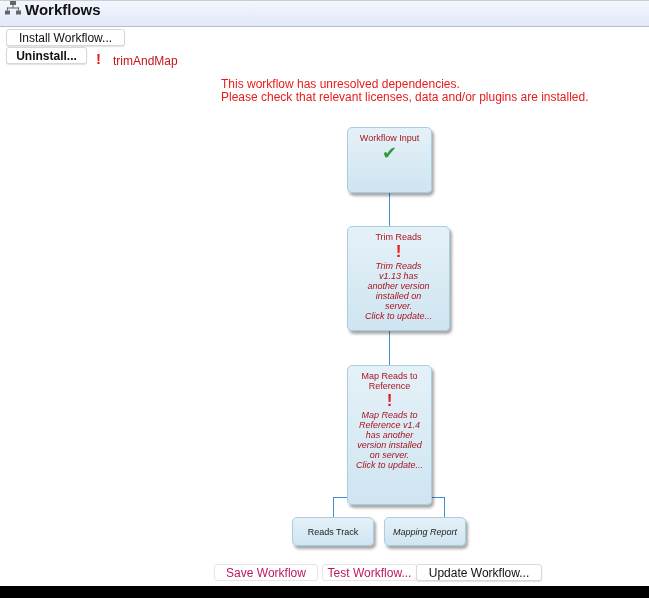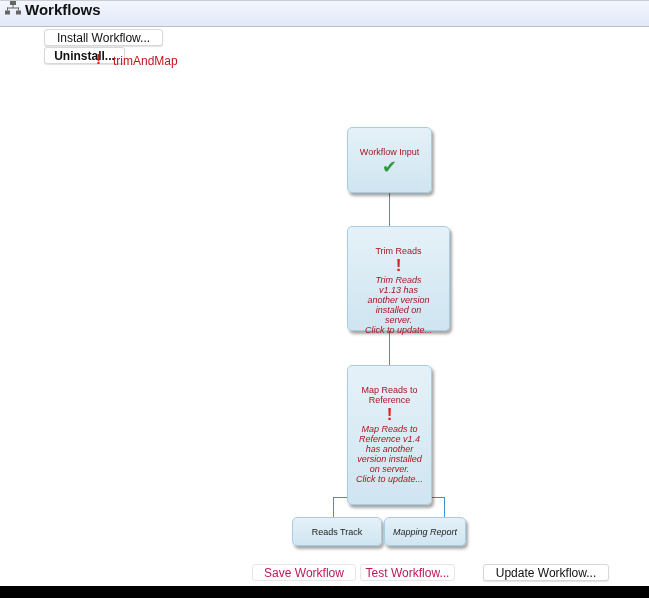--- a/index.html
+++ b/index.html
@@ -20,40 +20,39 @@
   .header-icon { width: 16px; height: 14px; margin-right: 4px; }
   .header-title { font-size: 15px; font-weight: bold; color: #111; }
 
   .btn {
     position: absolute; height: 17px;
     background: #fff; border: 1px solid #d8d8d8; border-radius: 3px;
     box-shadow: 0 1px 1px rgba(0,0,0,0.12);
     font-size: 12px; color: #111;
     display: flex; align-items: center; justify-content: center;
     cursor: pointer;
-    margin-left: 38px;
   }
   .btn.disabled { color: #be185d; box-shadow: none; border-color: #e6e6e6; }
 
   .warn-icon { position: absolute; color: #e21d1d; font-weight: bold; font-size: 15px; }
   .red { color: #e81b1b; }
 
   .info { position: absolute; left: 221px; top: 78px; font-size: 12px; line-height: 13px; }
   .info div { white-space: nowrap; }
 
   .node {
     position: absolute;
     background: linear-gradient(#e5f1f8, #cfe5f1);
     border: 1px solid #a9cde0;
     border-radius: 5px;
     box-shadow: 2px 3px 3px rgba(0,0,0,0.35);
     text-align: center;
     color: #a8141e;
     font-size: 9px; line-height: 10px;
-    padding-top: 19px;
+    padding-top: 5px;
     cursor: pointer;
   }
   .node .title { color: #a8141e; font-size: 9px; }
   .node .msg { font-style: italic; color: #a8141e; }
   .node .bang { color: #e51c1c; font-size: 17px; font-weight: bold; line-height: 16px; margin: 2px 0 1px; }
   .node .check { color: #2e9a3c; font-size: 18px; line-height: 18px; margin: 1px 0 2px; }
   .node.leaf { color: #222; display: flex; align-items: center; justify-content: center; padding-top: 0; }
   .node.leaf .title { color: #222; }
 
   .line { position: absolute; background: #3f8fd5; }
@@ -75,20 +74,22 @@
   </svg>
   <span class="header-title">Workflows</span>
 </div>
 
 <div class="btn" style="left:6px; top:29px; width:119px;">Install Workflow...</div>
 <div class="btn" style="left:6px; top:47px; width:81px;font-weight:bold;">Uninstall...</div>
 <span class="warn-icon" style="left:96px; top:50px;">!</span>
 <span class="red" style="position:absolute; left:113px; top:54px; font-size:12px; color:#c6161d;">trimAndMap</span>
 
 <div class="info">
+  <div class="red">This workflow has unresolved dependencies.</div>
+  <div class="red">Please check that relevant licenses, data and/or plugins are installed.</div>
 </div>
 
 <div class="line" style="left:389px; top:193px; width:1px; height:34px;"></div>
 <div class="line" style="left:389px; top:331px; width:1px; height:35px;"></div>
 <div class="line" style="left:389px; top:484px; width:1px; height:14px;"></div>
 <div class="line" style="left:333px; top:497px; width:112px; height:1px;"></div>
 <div class="line" style="left:333px; top:497px; width:1px; height:20px;"></div>
 <div class="line" style="left:444px; top:497px; width:1px; height:20px;"></div>
 
 <div class="node" style="left:347px; top:127px; width:85px; height:66px;">
@@ -118,24 +119,24 @@
   <div class="msg">
     <div>Map Reads to</div>
     <div>Reference v1.4</div>
     <div>has another</div>
     <div>version installed</div>
     <div>on server.</div>
     <div>Click to update...</div>
   </div>
 </div>
 
-<div class="node leaf" style="left:292px; top:517px; width:90px; height:29px;">
+<div class="node leaf" style="left:292px; top:517px; width:82px; height:29px;">
   <span class="title">Reads Track</span>
 </div>
 <div class="node leaf" style="left:384px; top:517px; width:82px; height:29px;font-style:italic;">
   <span class="title">Mapping Report</span>
 </div>
 
 <div class="btn disabled" style="left:214px; top:564px; width:104px;">Save Workflow</div>
 <div class="btn disabled" style="left:322px; top:564px; width:95px;">Test Workflow...</div>
-<div class="btn" style="left:445px; top:564px; width:126px;">Update Workflow...</div>
+<div class="btn" style="left:416px; top:564px; width:126px;">Update Workflow...</div>
 
 <div class="bottom-bar"></div>
 
 </body></html>

